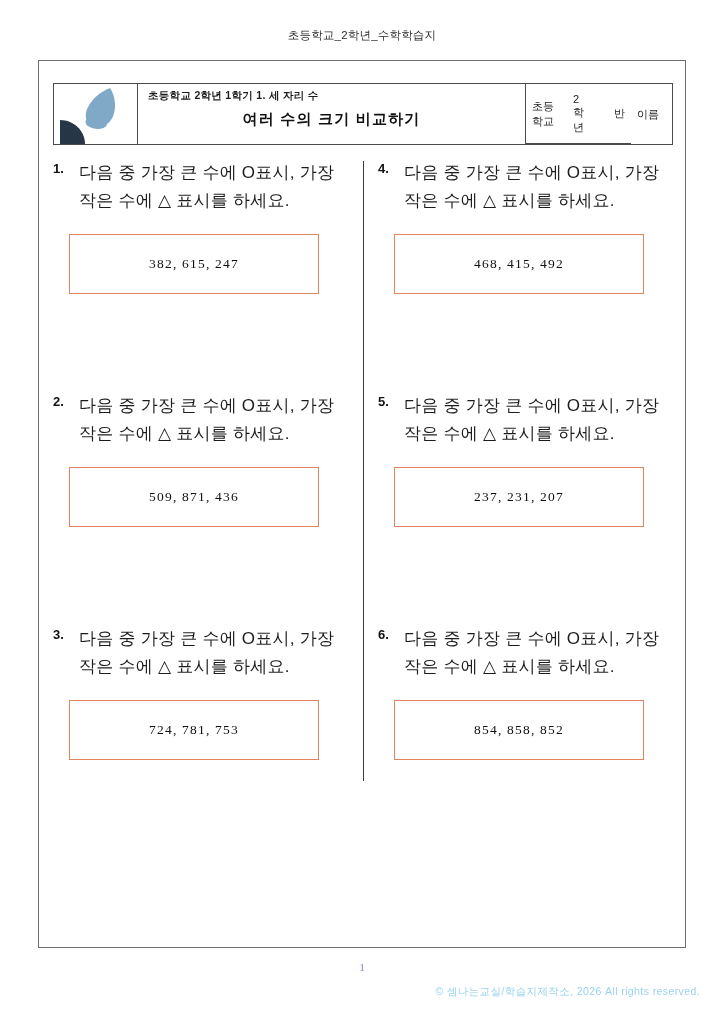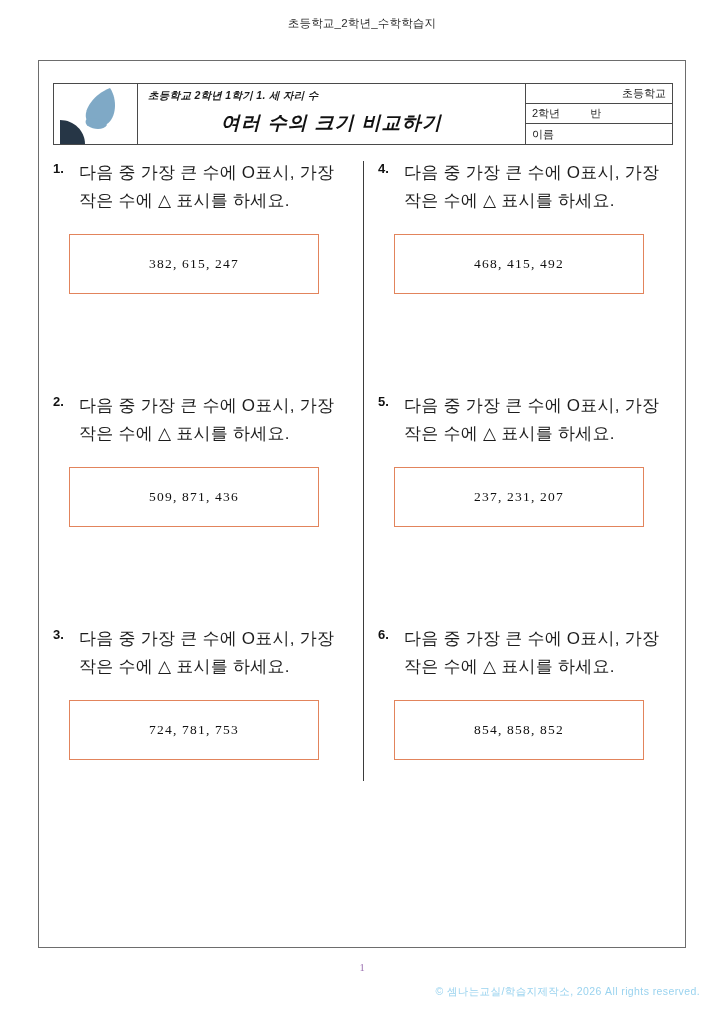--- a/index.html
+++ b/index.html
@@ -12,21 +12,21 @@
     height: 1024px;
     position: relative;
     font-family: "Liberation Sans", "DejaVu Sans", sans-serif;
     color: #1a1a1a;
     overflow: hidden;
   }
 
   
   .running-head {
     position: absolute;
-    top: 16px;
+    top: 28px;
     left: 0;
     width: 724px;
     text-align: center;
     font-size: 11.5px;
     color: #2b2b2b;
     letter-spacing: 0.2px;
   }
 
   
   .page-frame {
@@ -64,45 +64,44 @@
     left: 0; top: 0; right: 0; bottom: 0;
   }
   .logo-wrap svg { display: block; }
 
   .center-cell {
     flex: 1 1 auto;
     border-right: 1.2px solid #4a4a4a;
     box-sizing: border-box;
     position: relative;
     padding: 5px 28px 0 10px;
-    font-style: italic;
   }
   .subject-line {
     font-size: 10.5px;
     font-weight: bold;
     color: #1c1c1c;
     letter-spacing: 0.3px;
   }
   .sheet-title {
     position: absolute;
     left: 0;
     right: 0;
     top: 26px;
     text-align: center;
-    font-size: 19px;
+    font-size: 15px;
     font-weight: bold;
     letter-spacing: 1.2px;
     color: #111;
   }
 
   .info-cell {
     width: 146px;
     flex: 0 0 146px;
     display: flex;
-    flex-direction: column;
+    flex-direction: row;
     box-sizing: border-box;
   }
   .info-row {
     flex: 1 1 33.33%;
     border-bottom: 1.2px solid #4a4a4a;
     box-sizing: border-box;
     display: flex;
     align-items: center;
     font-size: 11px;
     padding: 0 6px;

